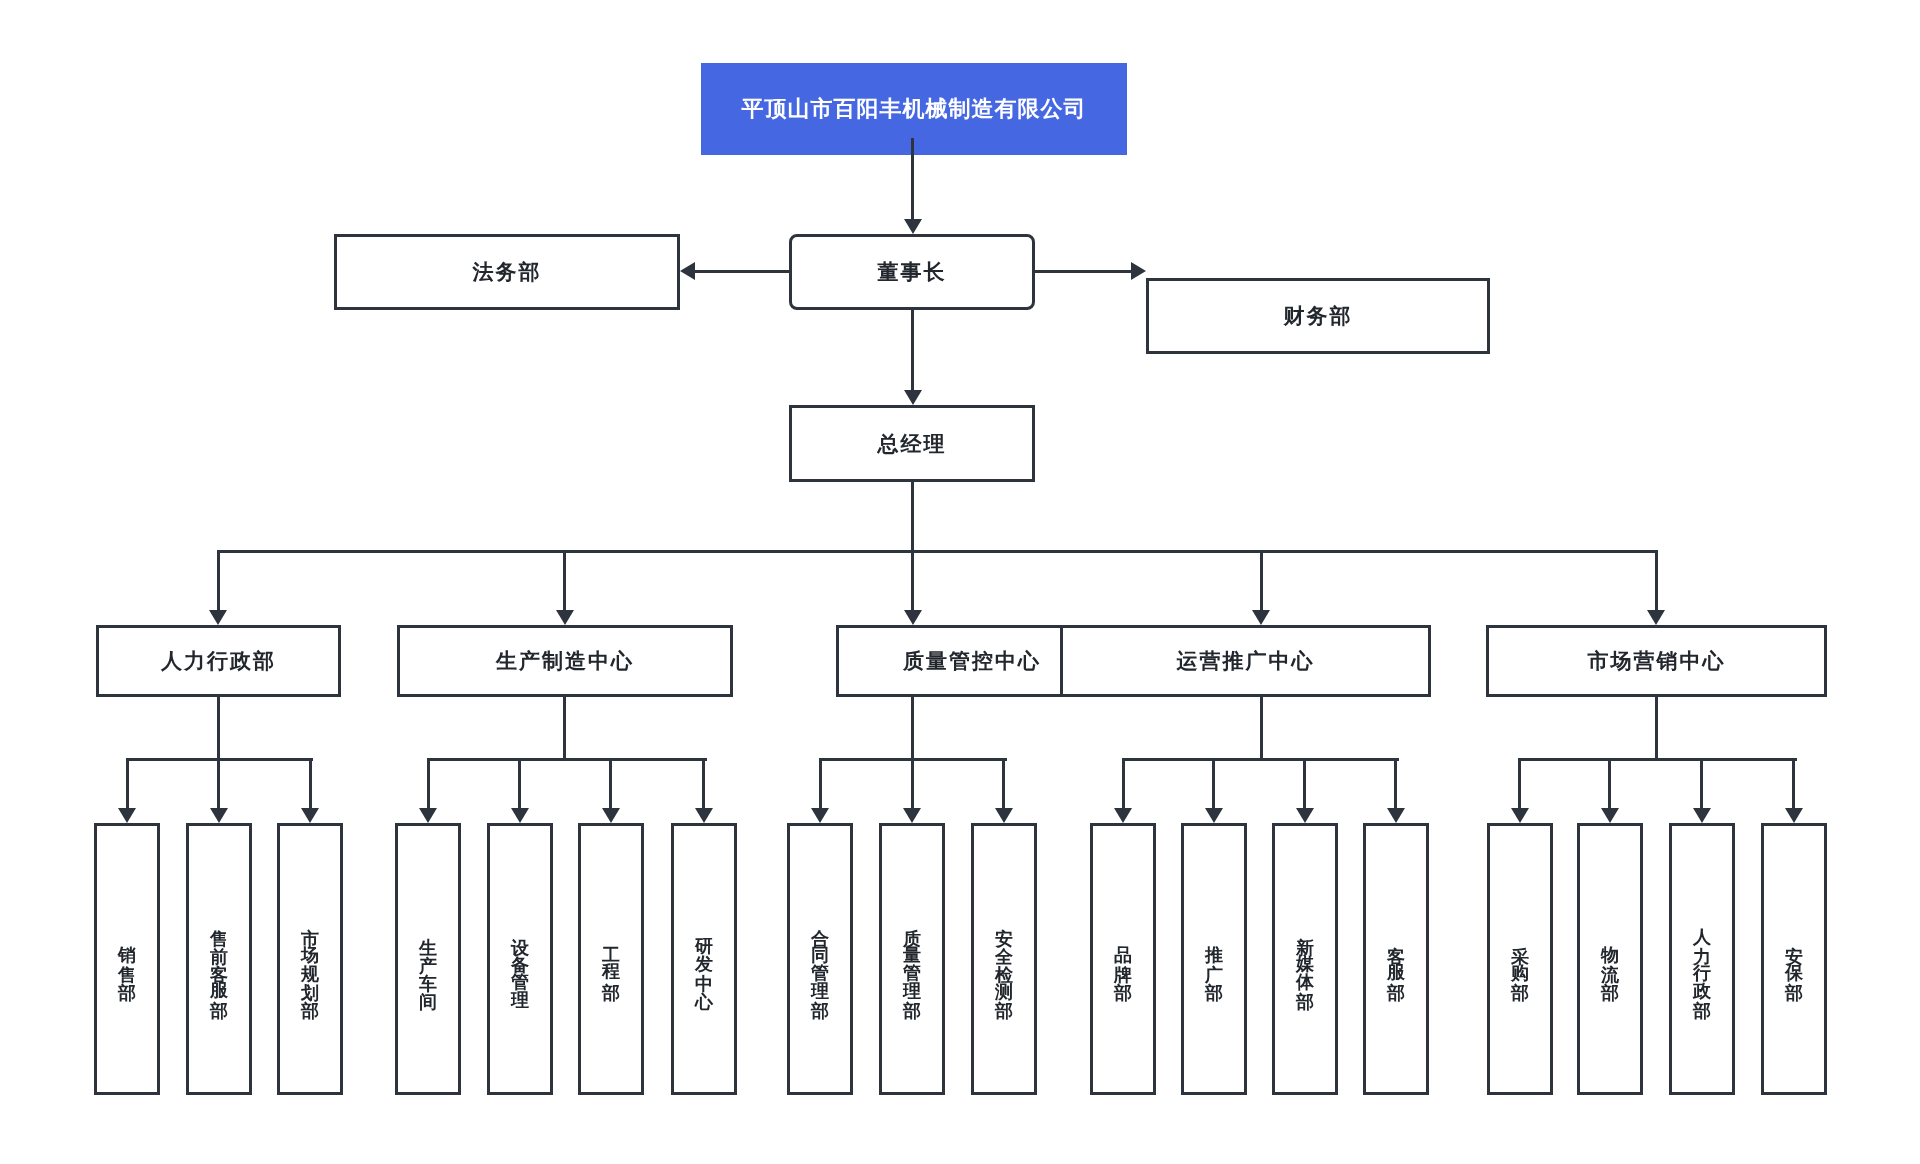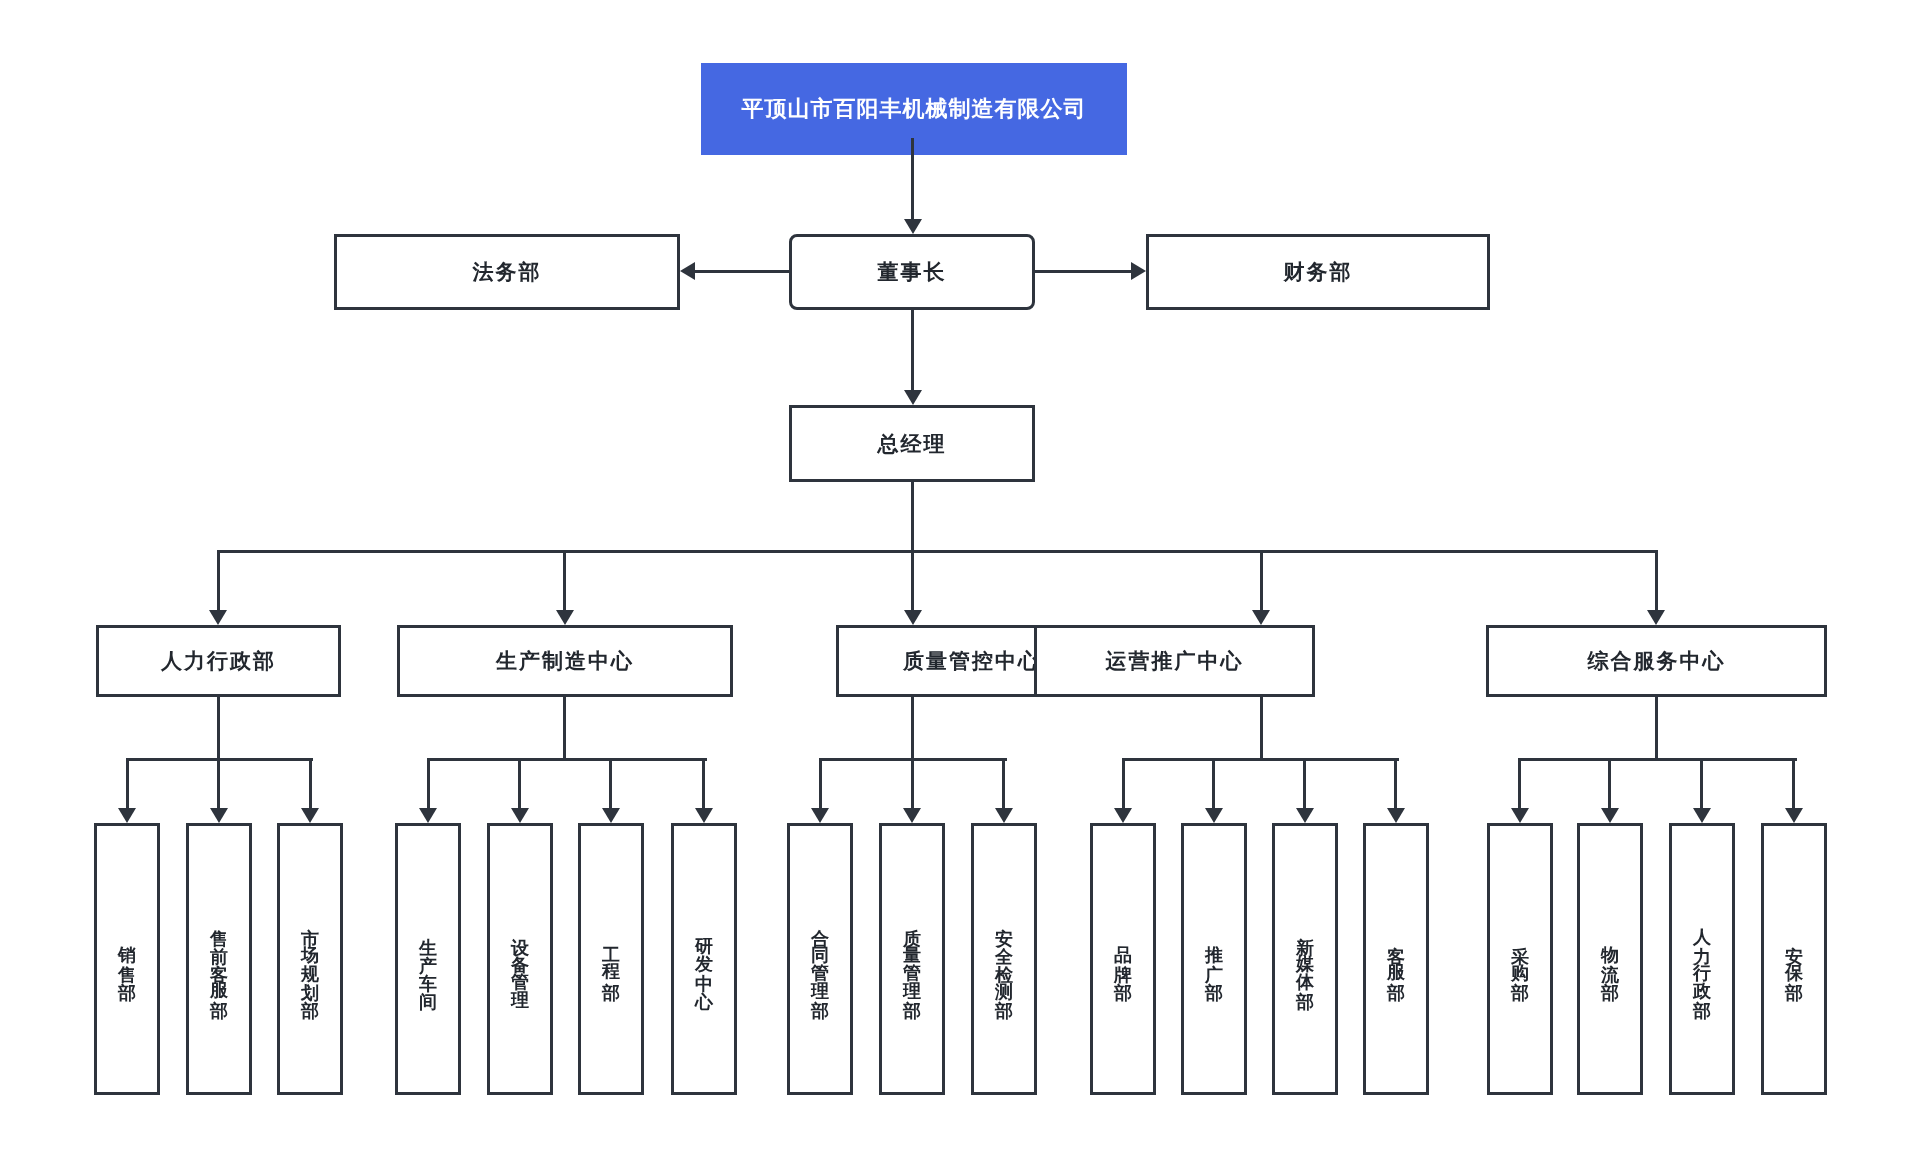--- a/index.html
+++ b/index.html
@@ -38,29 +38,29 @@
       border-top:9px solid transparent;border-bottom:9px solid transparent;
       border-left:15px solid #2E343D;}
 </style>
 </head>
 <body>
 
 <div class="node root" style="left:701px;top:63px;width:426px;height:92px;">平顶山市百阳丰机械制造有限公司</div>
 
 <div class="node row2" style="left:334px;width:346px;">法务部</div>
 <div class="node row2" style="left:789px;width:246px;border-radius:8px;">董事长</div>
-<div class="node row2" style="left:1146px;width:344px;">财务部</div>
+<div class="node row2" style="left:1146px;width:344px;margin-top:44px;">财务部</div>
 
 <div class="node" style="left:789px;top:405px;width:246px;height:77px;">总经理</div>
 
 <div class="node center" style="left:96px;width:245px;">人力行政部</div>
 <div class="node center" style="left:397px;width:336px;">生产制造中心</div>
 <div class="node center" style="left:836px;width:272px;">质量管控中心</div>
-<div class="node center" style="left:1034px;width:281px;">运营推广中心</div>
-<div class="node center" style="left:1486px;width:341px;">综合服务中心</div>
+<div class="node center" style="left:1060px;width:371px;">运营推广中心</div>
+<div class="node center" style="left:1486px;width:341px;">市场营销中心</div>
 
 <div class="node leaf" style="left:94px;">
   <span class="vtext">销售部</span>
   </div>
 <div class="node leaf" style="left:186px;">
   <span class="vtext">售前客服部</span>
   </div>
 <div class="node leaf" style="left:277px;">
   <span class="vtext">市场规划部</span>
   </div>

